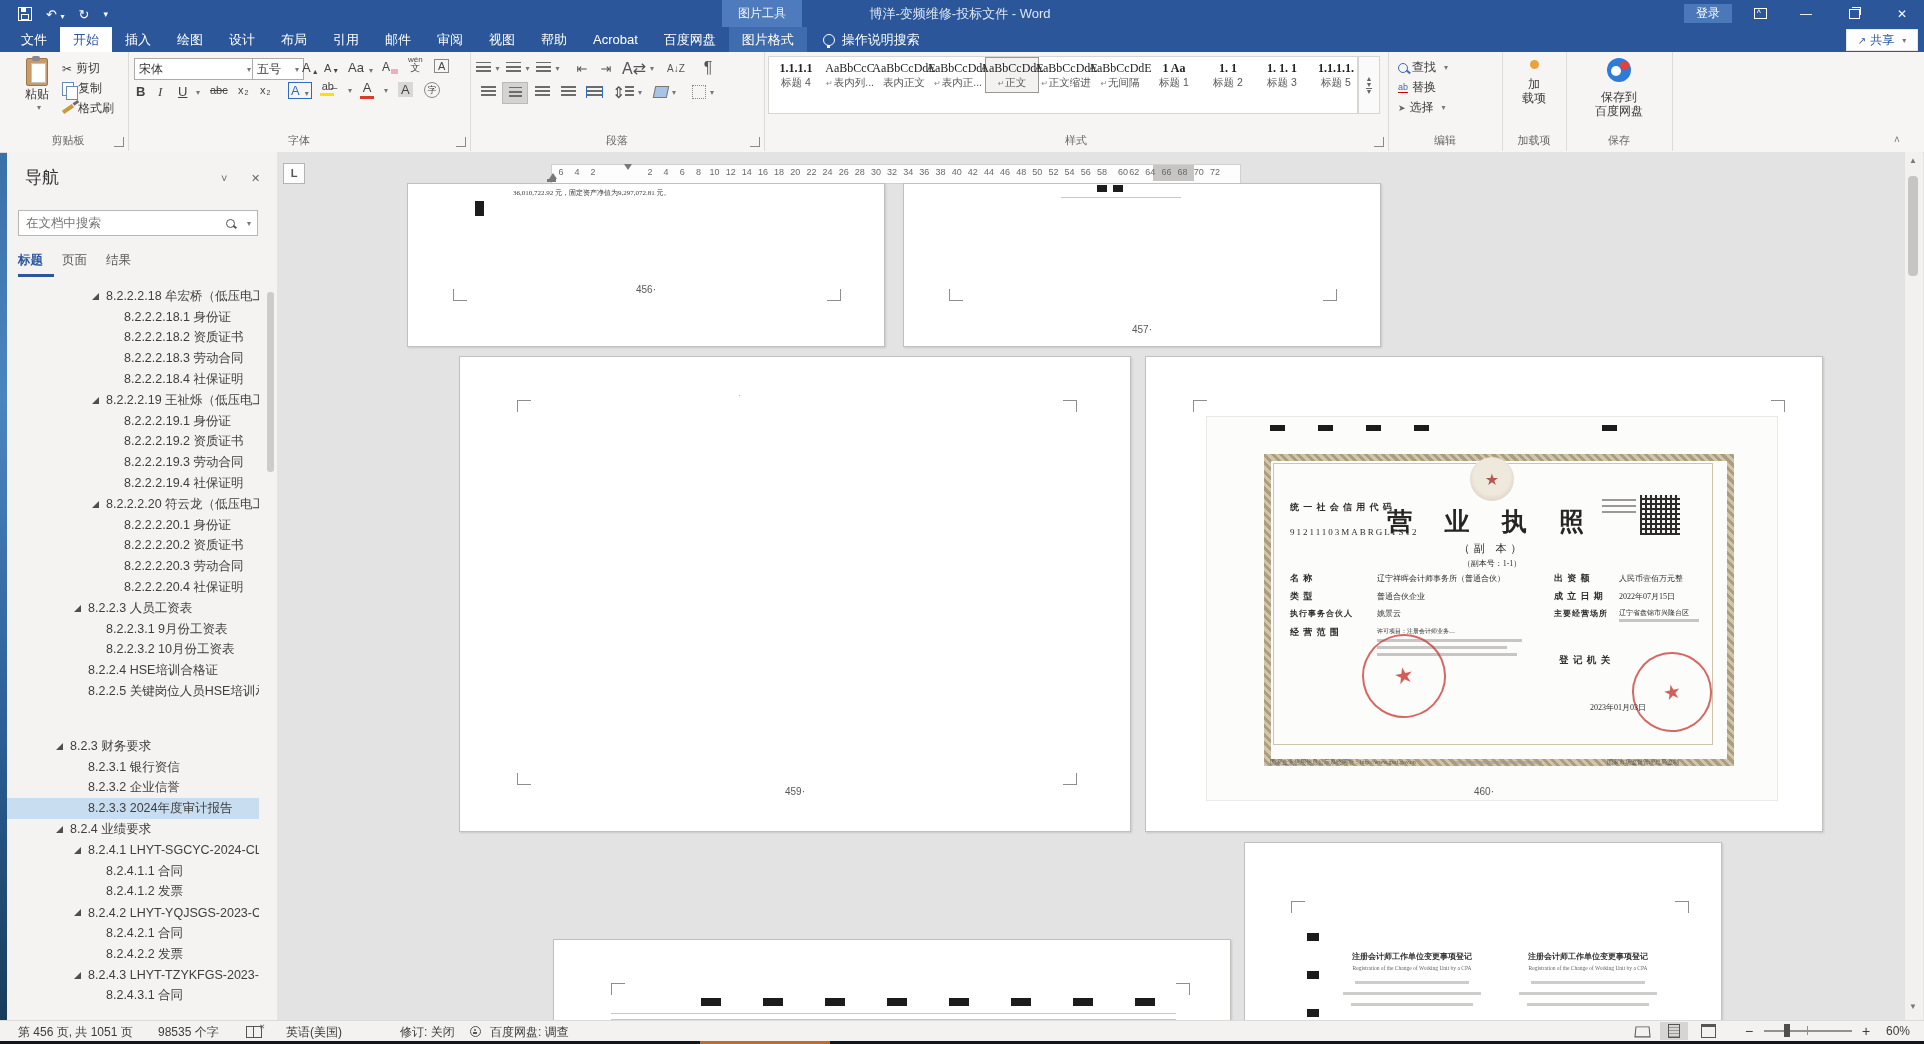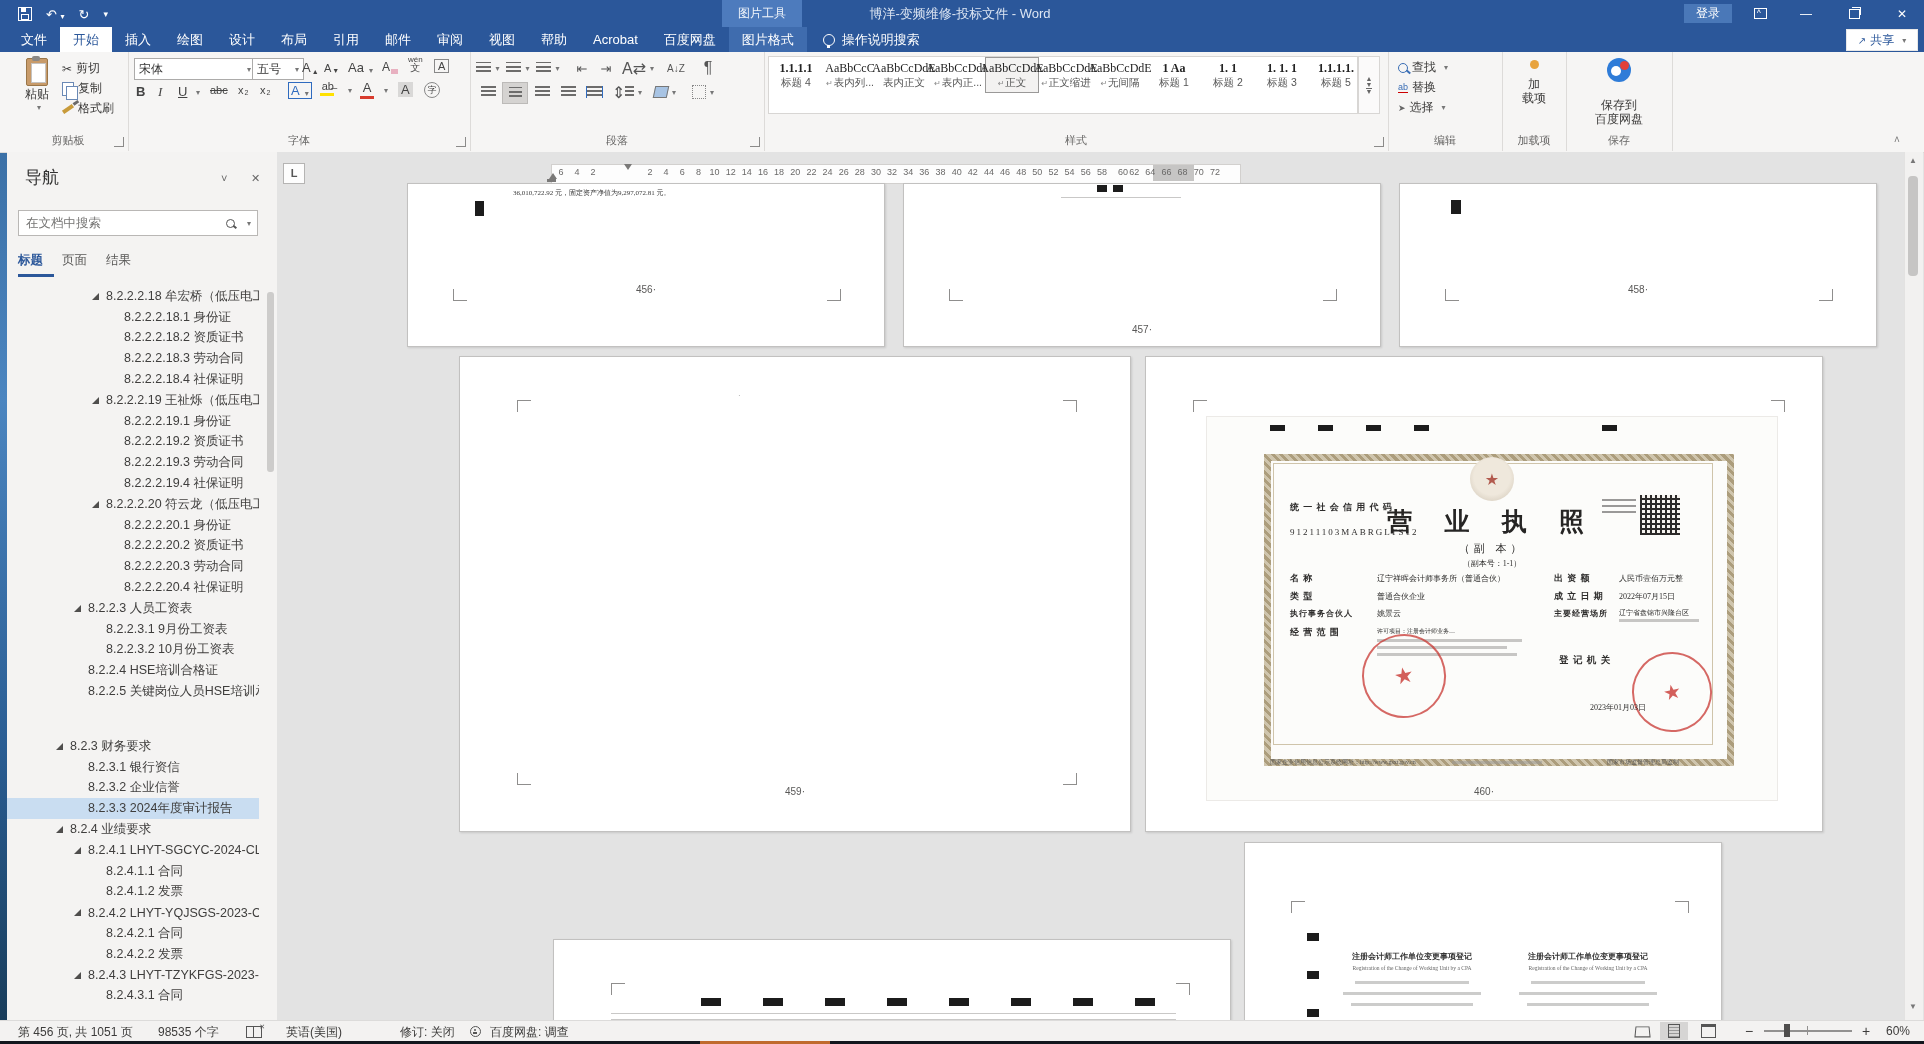--- a/index.html
+++ b/index.html
@@ -386,21 +386,21 @@
     <div class="bigbtn" style="left:10px;top:8px;width:44px;">
       <span class="ic-dot"></span>
       <span style="margin-top:8px;line-height:14px;text-align:center;"><span>加</span><br><span>载项</span></span>
     </div>
     <div class="glabel">加载项</div>
   </div>
 
   <div class="rgroup" style="left:1566px;width:106px;border-right:1px solid #dddbd9;">
     <div class="bigbtn" style="left:18px;top:6px;width:70px;">
       <span class="ic-baidu"></span>
-      <span style="margin-top:16px;line-height:14px;text-align:center;"><span>保存到</span><br><span>百度网盘</span></span>
+      <span style="margin-top:8px;line-height:14px;text-align:center;"><span>保存到</span><br><span>百度网盘</span></span>
     </div>
     <div class="glabel">保存</div>
   </div>
 </div>
 <div class="abs" id="collapse-rib">˄</div>
 
 <div class="abs" id="navpane">
   <div id="navtitle">导航</div>
   <div class="navctl" style="left:214px;">˅</div>
   <div class="navctl" style="left:244px;">✕</div>
@@ -594,26 +594,20 @@
 
   <div class="page" style="left:626px;top:31px;width:476px;height:162px;">
     <div class="blk" style="left:193px;top:1px;width:10px;height:7px;"></div>
     <div class="blk" style="left:209px;top:1px;width:10px;height:7px;"></div>
     <div class="thin" style="left:157px;top:13px;width:120px;"></div>
     <div class="cm bl" style="left:45px;top:105px;"></div>
     <div class="cm br" style="left:419px;top:105px;"></div>
     <div class="pnum" style="top:100px;margin-top:40px;">457·</div>
   </div>
 
-  <div class="page" style="left:1122px;top:31px;width:476px;height:162px;">
-    <div class="blk" style="left:51px;top:16px;width:10px;height:14px;"></div>
-    <div class="cm bl" style="left:45px;top:105px;"></div>
-    <div class="cm br" style="left:419px;top:105px;"></div>
-    <div class="pnum" style="top:100px;">458·</div>
-  </div>
 
   <div class="page" style="left:182px;top:204px;width:670px;height:474px;">
     <div class="cm tl" style="left:57px;top:43px;"></div>
     <div class="cm tr" style="left:603px;top:43px;"></div>
     <div class="cm bl" style="left:57px;top:416px;"></div>
     <div class="cm br" style="left:603px;top:416px;"></div>
     <div class="abs" style="left:278px;top:34px;font-size:8px;color:#aaa;">·</div>
     <div class="pnum" style="top:429px;">459·</div>
   </div>
 

